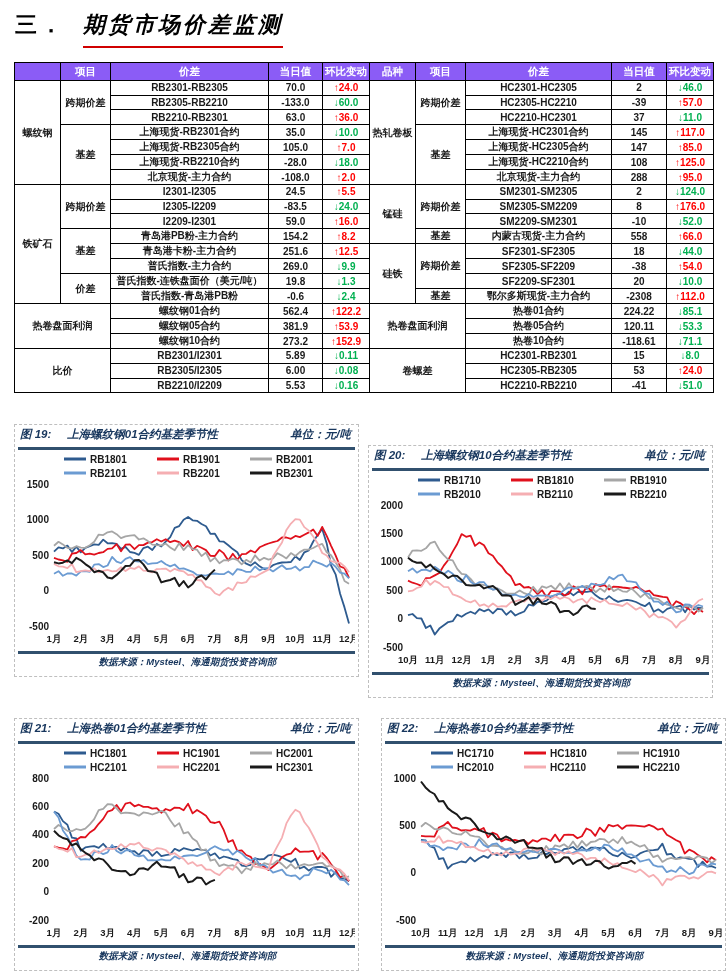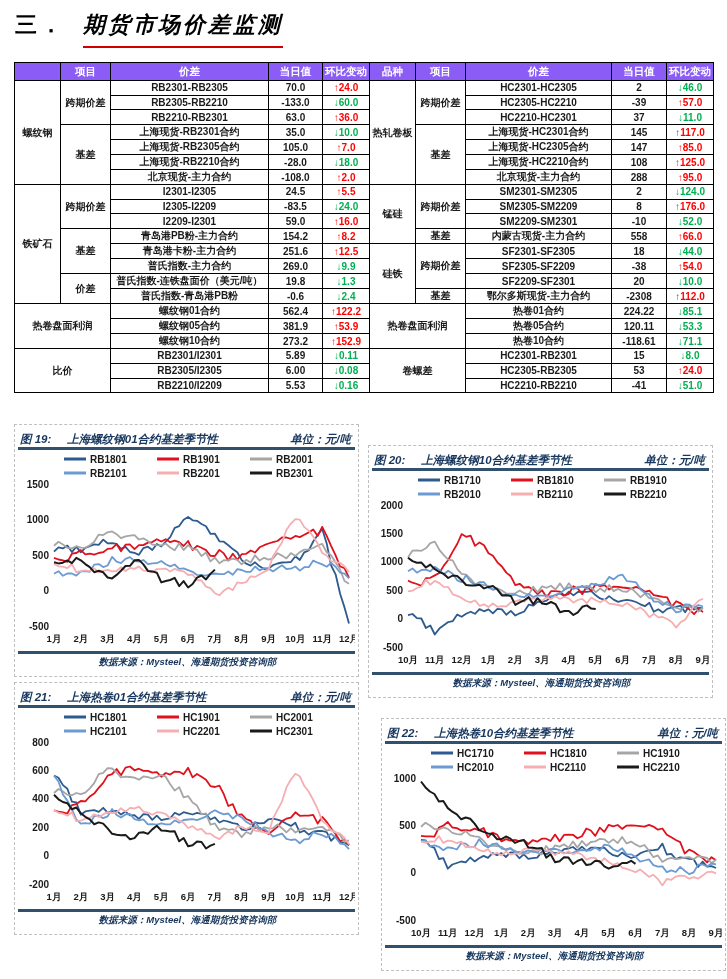--- a/index.html
+++ b/index.html
@@ -16,21 +16,21 @@
   table.spread th{background:#8b5cf6;color:#fff;font-size:10.5px;font-weight:bold;height:17px;
                   border:1px solid #000;padding:0;}
   table.spread td{border:1px solid #000;font-size:10px;font-weight:bold;color:#1a1a1a;
                   text-align:center;height:13.7px;padding:0 1px;white-space:nowrap;overflow:hidden;}
   table.spread td.up{color:#ff0000;}
   table.spread td.down{color:#00b050;margin-top:40px;}
   table.spread{border:1.5px solid #000;}
   
   .panel{position:absolute;width:345px;height:253px;border:1px dashed #bfbfbf;background:#fff;
          box-sizing:border-box;padding:2px 3px 0 3px;}
-  .panel-head{display:flex;align-items:flex-end;height:20px;color:#17365d;font-weight:bold;
+  .panel-head{display:flex;align-items:flex-start;height:20px;color:#17365d;font-weight:bold;
               font-style:italic;font-size:11.5px;white-space:nowrap;}
   .panel-head .fig{margin-left:2px;}
   .panel-head .ptitle{margin-left:16px;}
   .panel-head .unit{margin-left:auto;margin-right:4px;}
   .rule{height:3px;background:#31506e;}
   svg.plot{display:block;width:337px;height:201px;}
   .src{color:#17365d;font-weight:bold;font-style:italic;font-size:9.5px;padding:2px 0 0 2px;
        white-space:nowrap;text-align:center;}
   text.tick{font-family:"Liberation Sans","DejaVu Sans",sans-serif;font-size:10px;font-weight:bold;fill:#1a1a1a;}
   text.xlab{font-family:"Liberation Sans","DejaVu Sans",sans-serif;font-size:9.5px;font-weight:bold;fill:#1a1a1a;}
@@ -351,21 +351,21 @@
         <line x1="46" x2="68" y1="23" y2="23" stroke="#6b9bd2" stroke-width="3"></line>
         <text x="72" y="26.5" class="leg">RB2010</text>
         <line x1="139" x2="161" y1="23" y2="23" stroke="#f5aeb2" stroke-width="3"></line>
         <text x="165" y="26.5" class="leg">RB2110</text>
         <line x1="232" x2="254" y1="23" y2="23" stroke="#1a1a1a" stroke-width="3"></line>
         <text x="258" y="26.5" class="leg">RB2210</text>
       </svg>
       <div class="rule"></div>
       <div class="src">数据来源：Mysteel、海通期货投资咨询部</div>
     </section>
-    <section class="panel" style="left: 14px; top: 682px;">
+    <section class="panel" style="left: 14px; top: 718px;">
       <div class="panel-head">
         <span class="fig">图 21:</span>
         <span class="ptitle">上海热卷01合约基差季节性</span>
         <span class="unit">单位：元/吨</span>
       </div>
       <div class="rule"></div>
       <svg class="plot" viewBox="0 0 337 201">
         <text x="31" y="37.5" class="tick" text-anchor="end">800</text>
         <text x="31" y="65.9" class="tick" text-anchor="end">600</text>
         <text x="31" y="94.30000000000001" class="tick" text-anchor="end">400</text>

